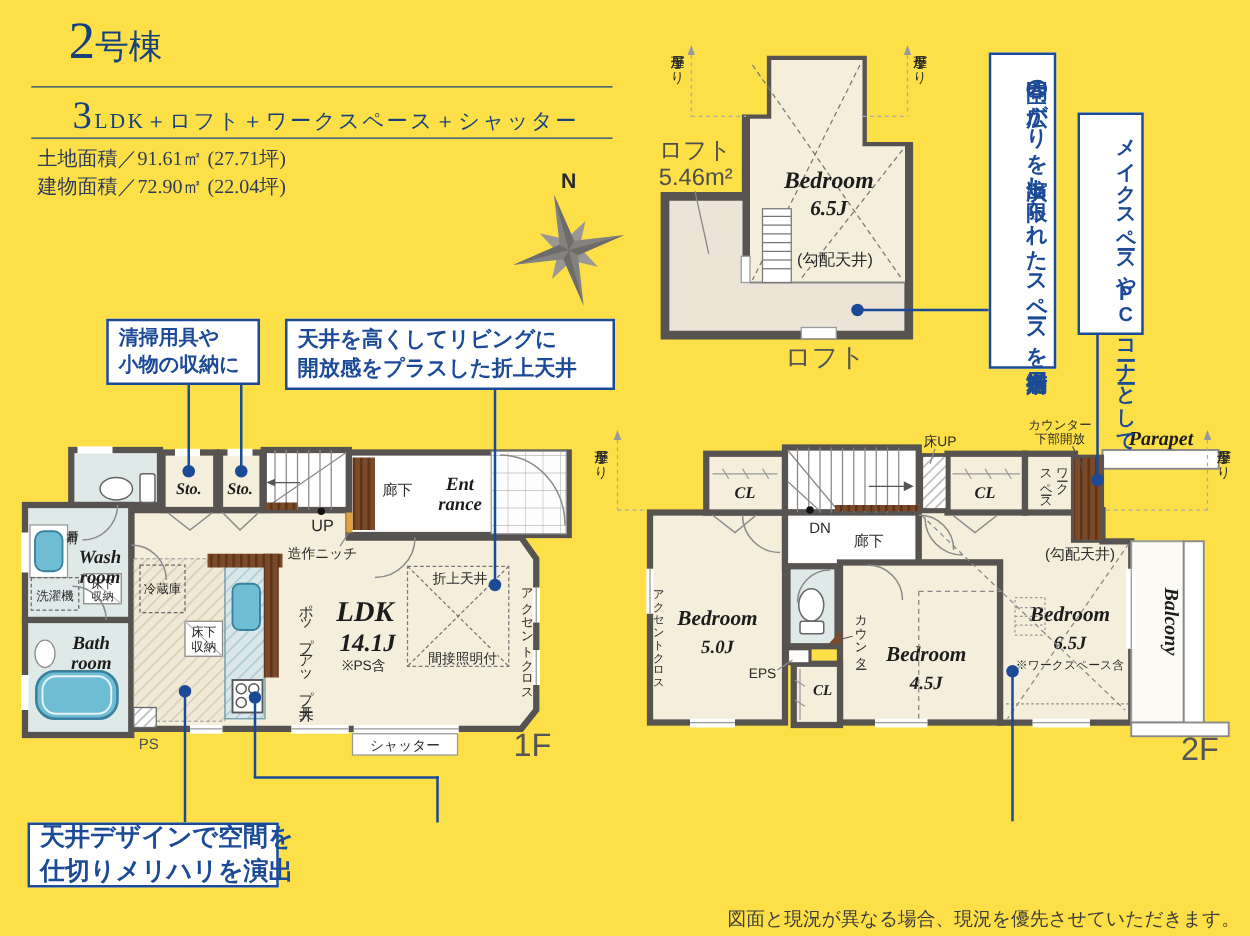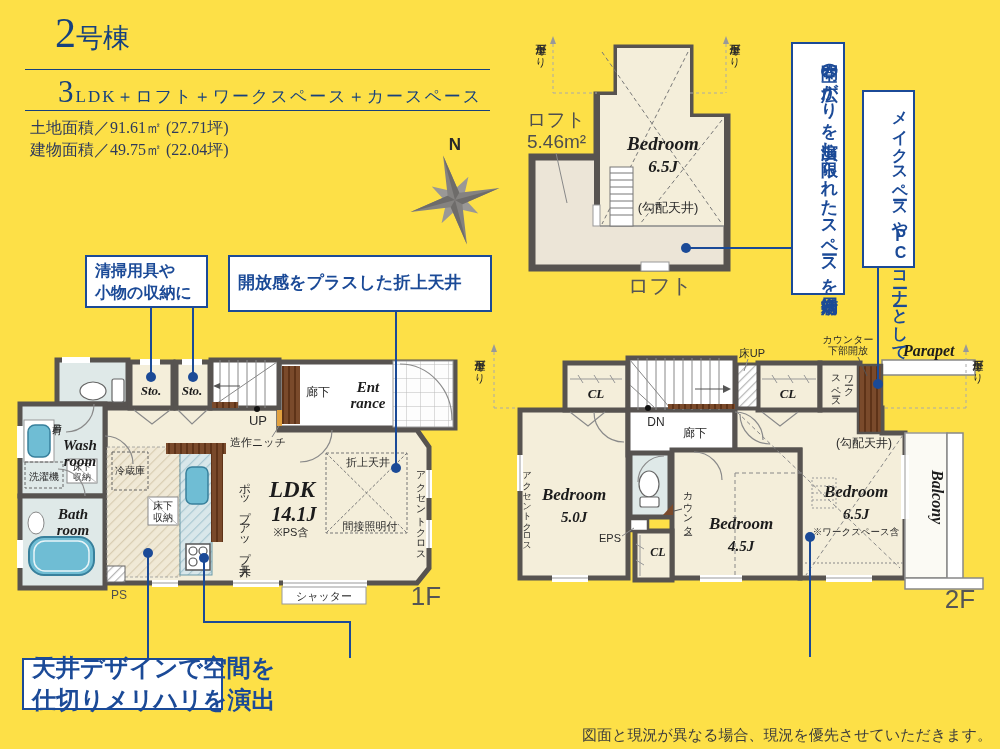--- a/index.html
+++ b/index.html
@@ -34,26 +34,26 @@
 </head>
 <body>
 
 <div class="stage">
 
   <div class="title">
     <span class="big">2</span><span class="suf">号棟</span>
   </div>
   <div class="rule" style="top:69px"></div>
   <div class="subtitle">
-    <span class="big">3</span><span class="rest">LDK＋ロフト＋ワークスペース＋カースペース</span>
+    <span class="big">3</span><span class="rest">LDK＋ロフト＋ワークスペース＋シャッター</span>
   </div>
   <div class="rule" style="top:110px"></div>
   <div class="areas">
     <div>土地面積／91.61㎡ (27.71坪)</div>
-    <div>建物面積／49.75㎡ (22.04坪)</div>
+    <div>建物面積／72.90㎡ (22.04坪)</div>
   </div>
 
   <svg style="position:absolute;left:400px;top:130px" width="110" height="120" viewBox="0 0 110 120">
     <text x="55" y="20" text-anchor="middle" font-size="17" font-weight="bold" fill="#8c8a88" class="jp">N</text>
     <g transform="translate(55,70) rotate(-15)">
       <polygon points="19,-19 9,0 19,19 0,9 -19,19 -9,0 -19,-19 0,-9" fill="#9a9896"></polygon>
       <polygon points="0,-46 6,-6 46,0 6,6 0,46 -6,6 -46,0 -6,-6" fill="#848280"></polygon>
       <polygon points="0,-46 6,-6 0,0" fill="#6e6c6a"></polygon>
       <polygon points="46,0 6,6 0,0" fill="#6e6c6a"></polygon>
       <polygon points="0,46 -6,6 0,0" fill="#6e6c6a"></polygon>
@@ -443,29 +443,30 @@
   <div class="dot" style="left:204px;top:558px"></div>
 
   <div class="ln" style="left:809px;top:537px;width:2px;height:120px"></div>
   <div class="dot" style="left:810px;top:537px"></div>
 
   <div class="co" style="left:85px;top:255px;width:123px;height:53px;font-size:16px">
     <span>清掃用具や</span>
     <span>小物の収納に</span>
   </div>
   <div class="co" style="left:228px;top:255px;width:264px;height:57px;font-size:17px">
+    <span>天井を高くしてリビングに</span>
     <span>開放感をプラスした折上天井</span>
   </div>
   <div class="co v" style="left:791px;top:42px;width:54px;height:253px;font-size:17px">
     <span>空間の広がりを演出し</span>
     <span>限られたスペースを有効活用</span>
   </div>
   <div class="co v vu" style="left:862px;top:90px;width:53px;height:178px;font-size:16px">
     <span>メイクスペースや</span>
     <span>PCコーナーとして</span>
   </div>
-  <div class="co" style="left:22px;top:658px;width:201px;height:52px;font-size:24px">
+  <div class="co" style="left:22px;top:658px;width:201px;height:52px;font-size:20px">
     <span>天井デザインで空間を</span>
     <span>仕切りメリハリを演出</span>
   </div>
 
   <div class="footer">図面と現況が異なる場合、現況を優先させていただきます。</div>
 </div>
 
 </body></html>

